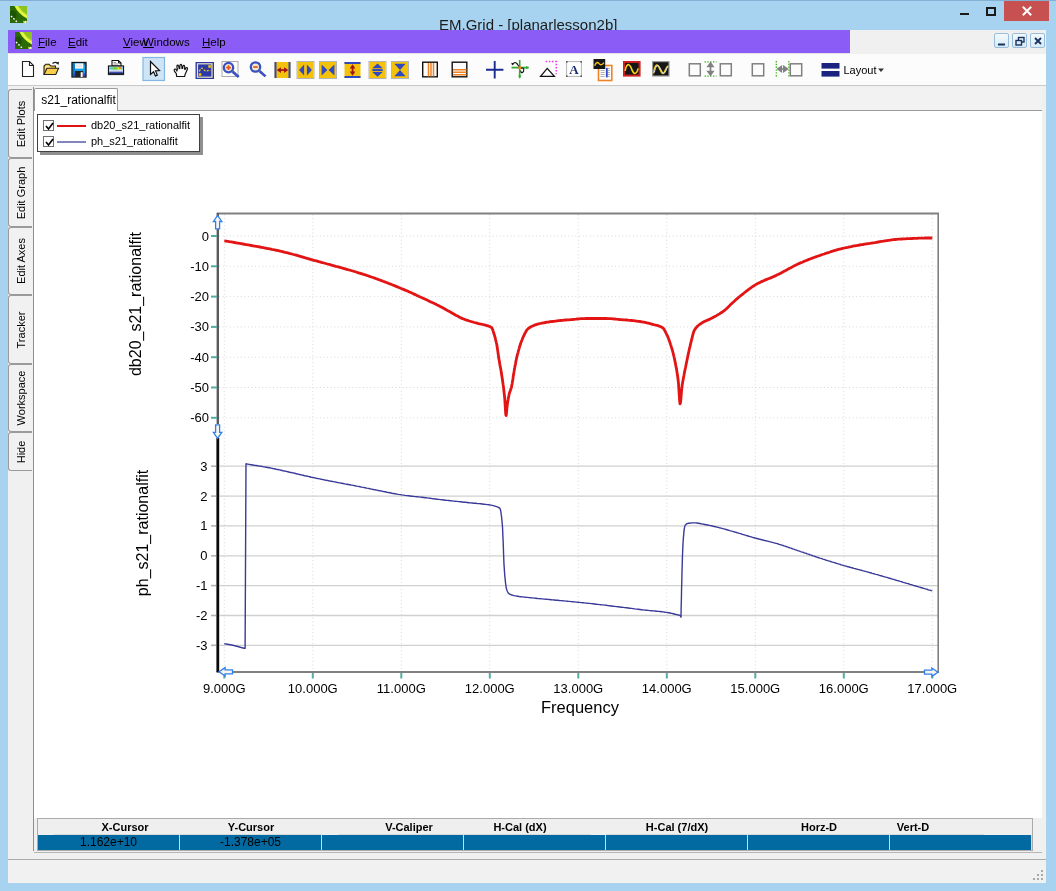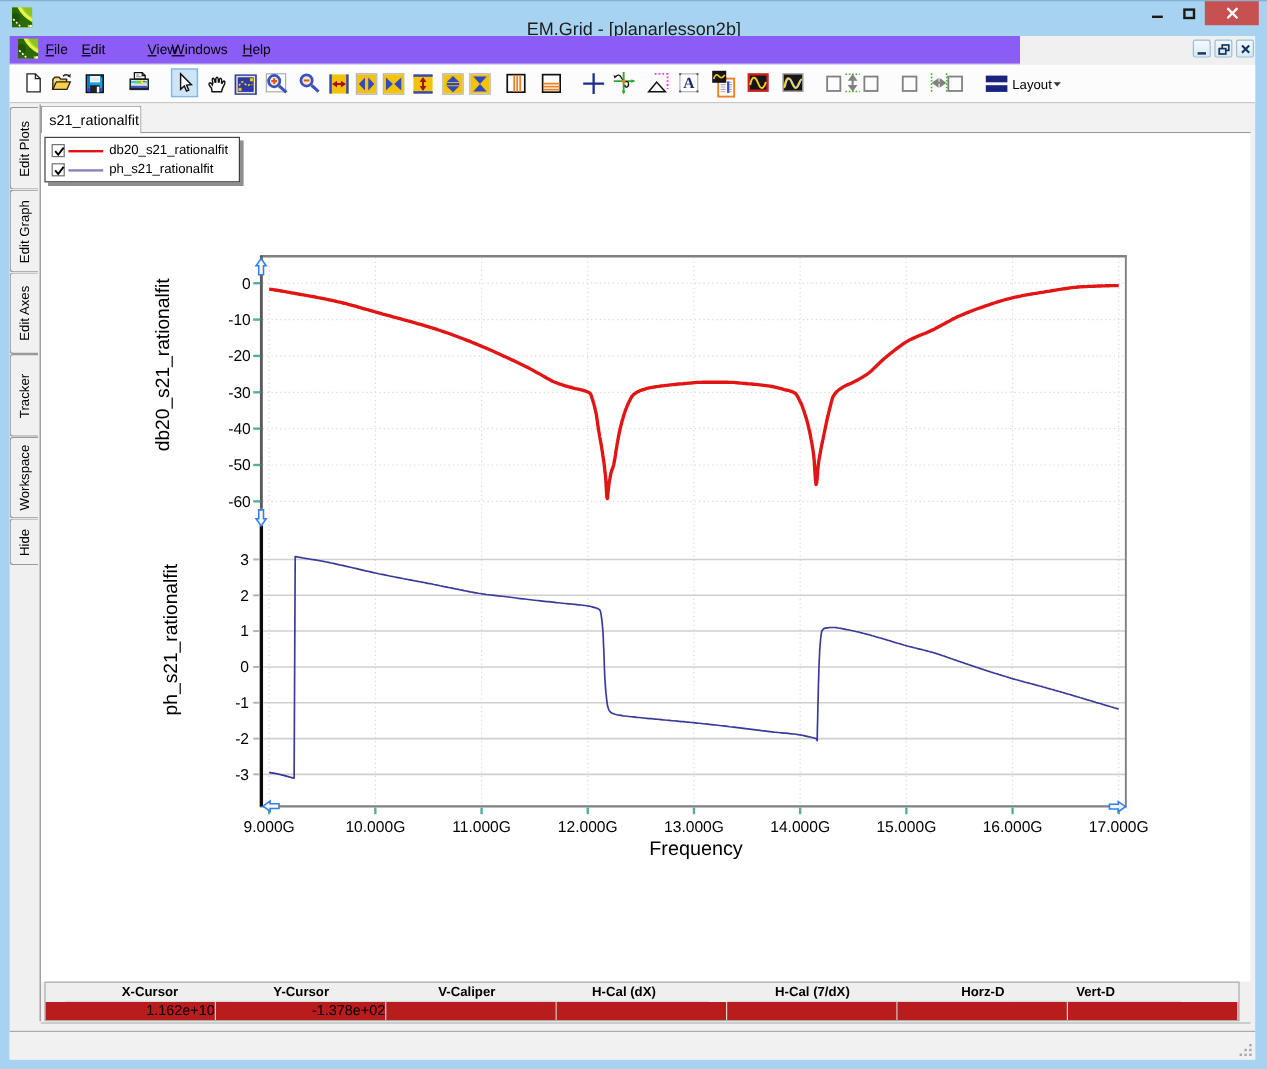--- a/index.html
+++ b/index.html
@@ -17,21 +17,21 @@
 .sbtab{position:absolute;left:0px;width:24px;background:#f1f1f1;border:1px solid #9a9a9a;border-right:none;border-radius:3px 0 0 3px}
 .sbtab span{position:absolute;left:50%;top:50%;transform:translate(-50%,-50%) rotate(-90deg);white-space:nowrap;font-size:11px;color:#000}
 #legend{left:29px;top:84px;width:163px;height:38px;background:#fff;border:1px solid #404040;box-shadow:3px 3px 0 #8f8f8f;z-index:5}
 .lrow{position:absolute;left:0;width:100%;height:17px}
 .cb{position:absolute;left:5px;top:3px;width:11px;height:11px;background:#fff;border:1px solid #707070}
 .cb svg{position:absolute;left:0;top:0}
 .lline{position:absolute;left:19px;top:8px;width:29px;height:2px}
 .ltext{position:absolute;left:53px;top:2px;font-size:11px;color:#000}
 #stattbl{left:29px;top:788px;width:996px;height:33px;border:1px solid #ababab;background:#efefef;font-size:12px}
 .hc{position:absolute;top:0;height:16px;border-bottom:1px solid #d9d9d9;font-weight:bold;font-size:11px;text-align:center;line-height:16px}
-.vc{position:absolute;top:16px;height:15px;border-right:1px solid #d9d9d9;text-align:right;line-height:15px;background:#b91c1c}
+.vc{position:absolute;top:16px;height:15px;border-right:1px solid #d9d9d9;text-align:center;line-height:15px;background:#0369a1}
 #statusstrip{left:8px;top:859px;width:1038px;height:24px;background:#f1f1f1;border-top:1px solid #ababab}
 </style></head>
 <body>
 <div class="abs" id="title">
   <div class="abs" style="left:0;top:0;width:1056px;height:1px;background:#84b0d4"></div>
   <svg class="abs" style="left:10px;top:6px" width="17" height="17">
       <rect width="17" height="17" fill="#8cc41c"></rect>
 <path d="M0 0 L4.5 0 Q8.5 8 17 12.5 L17 17 L0 17 Z" fill="#2c6a06"></path>
 <ellipse cx="3" cy="9" rx="3.6" ry="4.6" fill="#1d5505"></ellipse>
 <path d="M4.5 0 L8.5 0 Q12 6 17 8.5 L17 12.5 Q8.5 8 4.5 0 Z" fill="#d6ef33"></path>
@@ -296,22 +296,22 @@
           </svg>
         </span>
     <span class="lline" style="background:#8585bd"></span>
     <span class="ltext">ph_s21_rationalfit</span>
   </div>
  </div>
  <div class="abs" id="stattbl">
       <div class="hc" style="left:16px;width:142.0px">X-Cursor</div>
       <div class="vc" style="left:0.0px;width:142.0px">1.162e+10</div>
       <div class="hc" style="left:142.0px;width:142.0px">Y-Cursor</div>
-      <div class="vc" style="left:142.0px;width:142.0px">-1.378e+02</div>
-      <div class="hc" style="left:280px;width:142.0px">V-Caliper</div>
+      <div class="vc" style="left:142.0px;width:142.0px">-1.378e+05</div>
+      <div class="hc" style="left:300px;width:142.0px">V-Caliper</div>
       <div class="vc" style="left:284.0px;width:142.0px"></div>
       <div class="hc" style="left:411px;width:142.0px">H-Cal (dX)</div>
       <div class="vc" style="left:426.0px;width:142.0px"></div>
       <div class="hc" style="left:568.0px;width:142.0px">H-Cal (7/dX)</div>
       <div class="vc" style="left:568.0px;width:142.0px"></div>
       <div class="hc" style="left:710.0px;width:142.0px">Horz-D</div>
       <div class="vc" style="left:710.0px;width:142.0px"></div>
       <div class="hc" style="left:804px;width:142.0px">Vert-D</div>
       <div class="vc" style="left:852.0px;width:142.0px"></div>
     </div>

